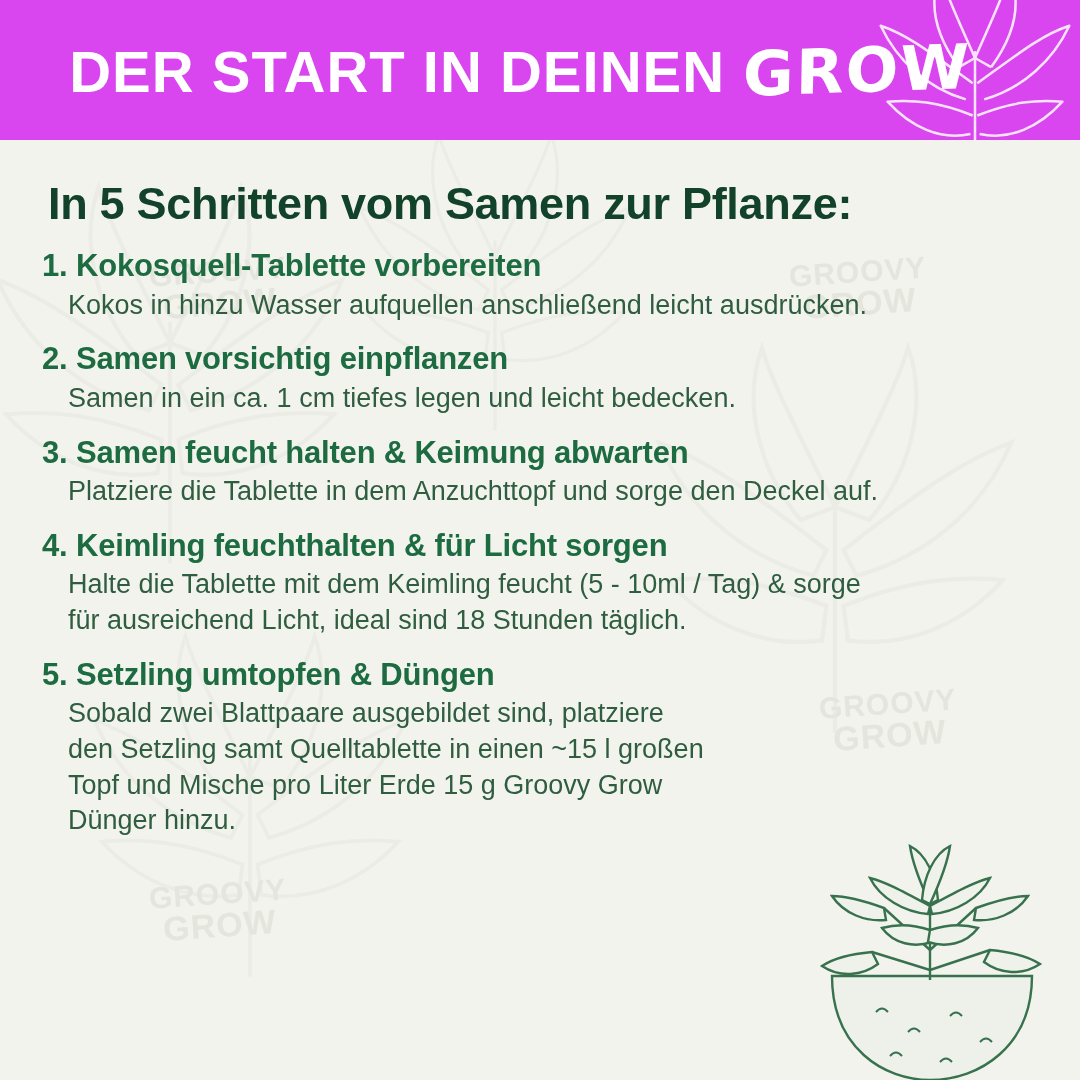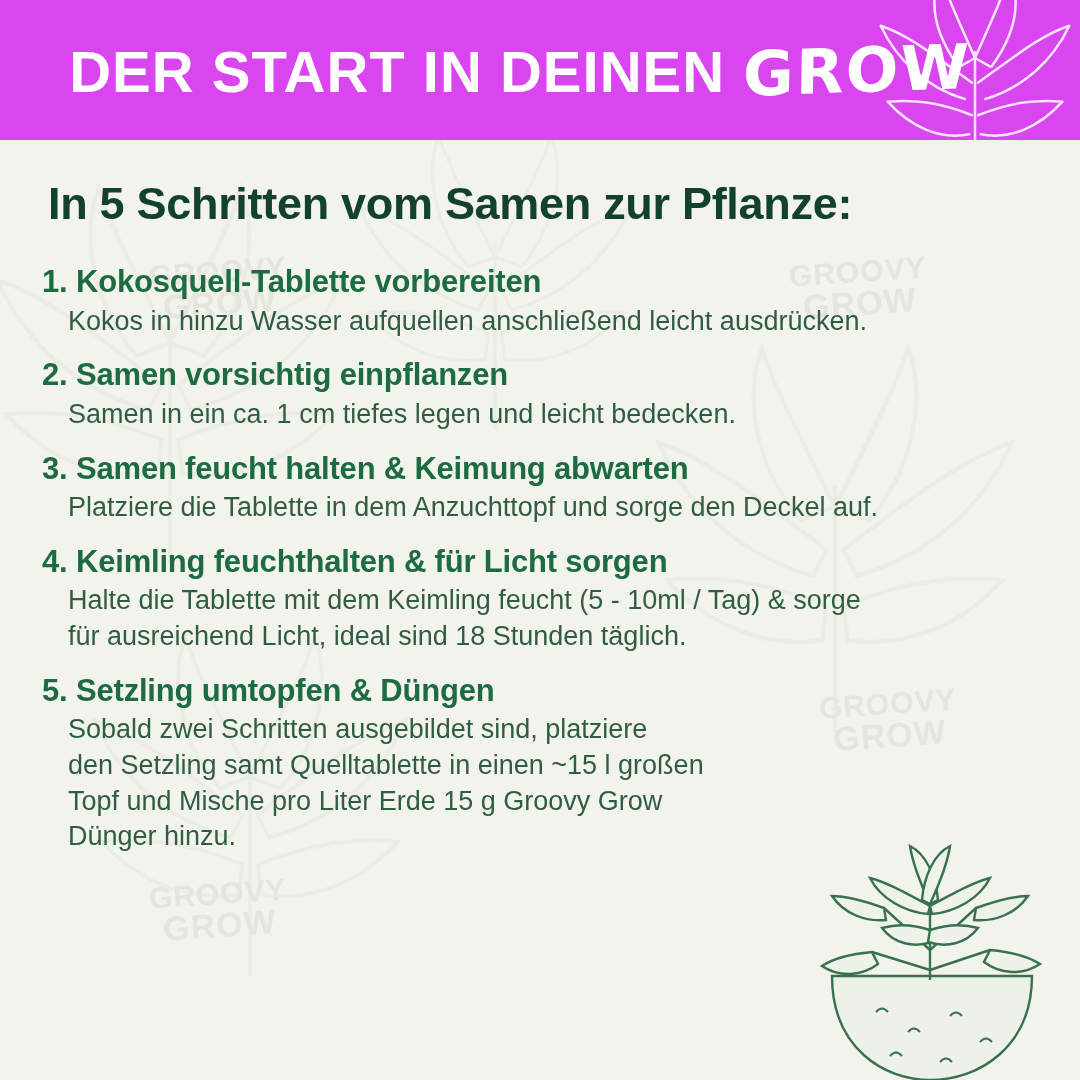--- a/index.html
+++ b/index.html
@@ -91,21 +91,21 @@
   .content {
     position: relative;
     z-index: 2;
     padding: 38px 48px 0 42px;
   }
   .subtitle {
     color: #12422a;
     font-size: 45px;
     font-weight: 800;
     letter-spacing: -0.3px;
-    margin: 0 0 34px 6px;
+    margin: 0 0 18px 6px;
   }
 
   .steps {
     list-style: none;
     margin: 0;
     padding: 0;
   }
   .step {
     margin-bottom: 18px;
   }
@@ -277,21 +277,21 @@
           <span class="ln">für ausreichend Licht, ideal sind 18 Stunden täglich.</span>
         </div>
       </li>
 
       <li class="step">
         <div class="step-head">
           <span class="step-num">5.</span>
           <span class="step-title">Setzling umtopfen &amp; Düngen</span>
         </div>
         <div class="step-body">
-          <span class="ln">Sobald zwei Schritten ausgebildet sind, platziere</span>
+          <span class="ln">Sobald zwei Blattpaare ausgebildet sind, platziere</span>
           <span class="ln">den Setzling samt Quelltablette in einen ~15 l großen</span>
           <span class="ln">Topf und Mische pro Liter Erde 15 g Groovy Grow</span>
           <span class="ln">Dünger hinzu.</span>
         </div>
       </li>
 
     </ol>
   </div>
 
   <svg class="plant" width="300" height="300" viewBox="0 0 300 300">

